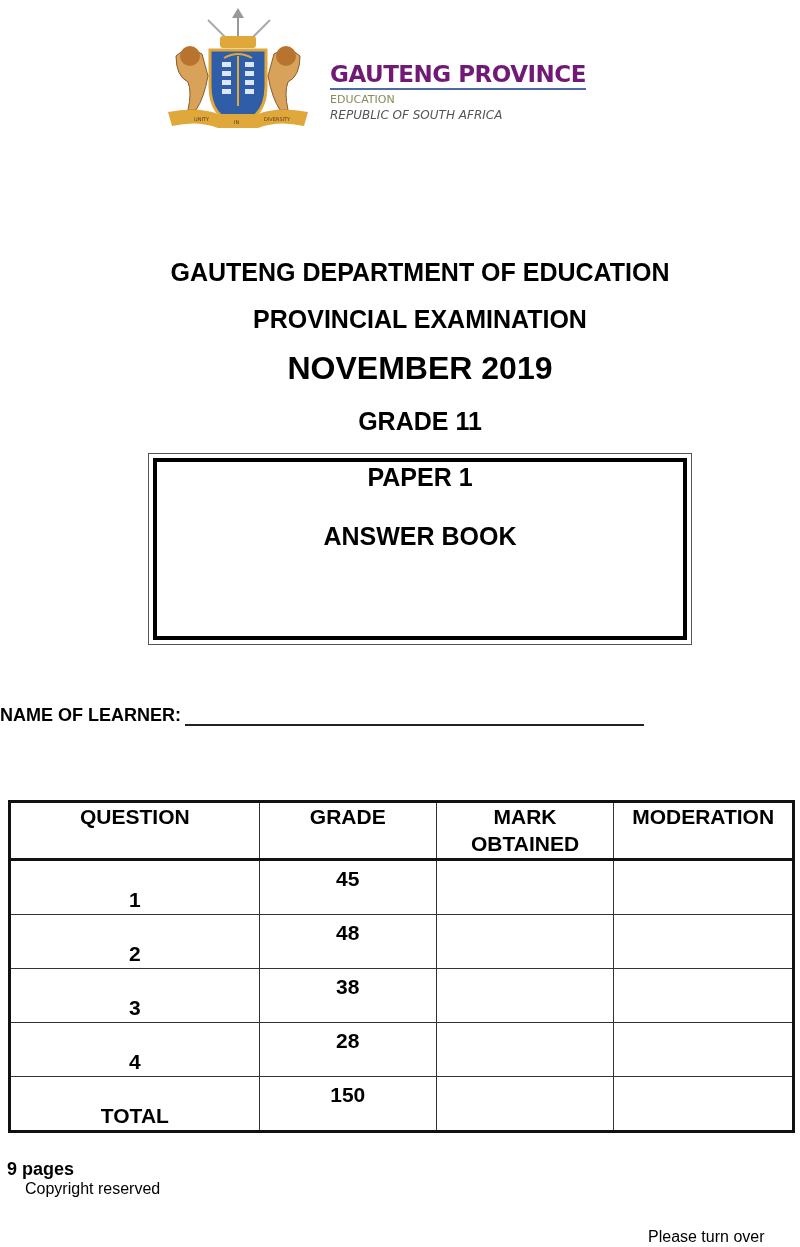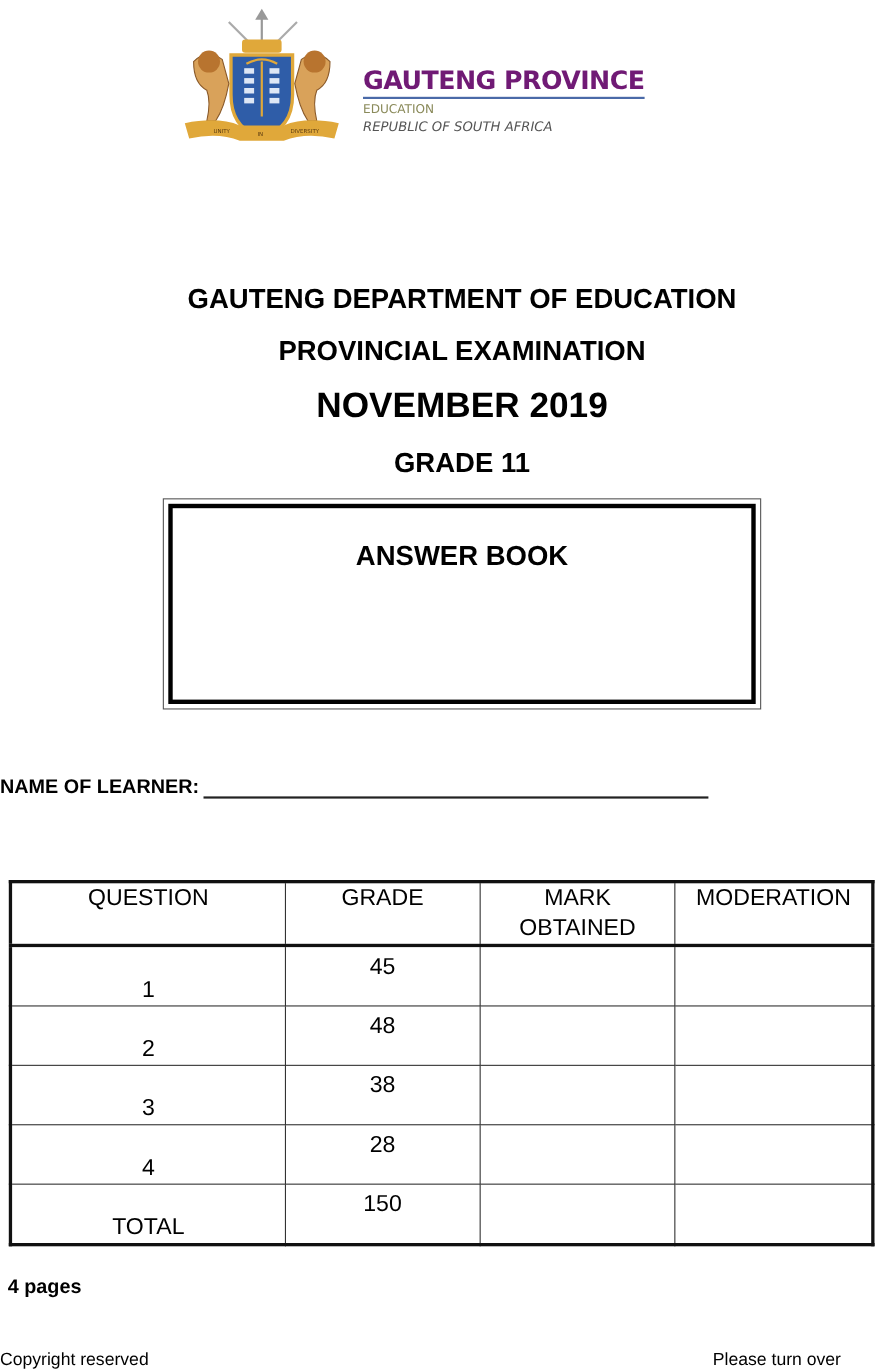--- a/index.html
+++ b/index.html
@@ -17,28 +17,28 @@
   .h3 { top: 350px; font-size: 32px; }
   .h4 { top: 407px; font-size: 25px; }
   .box { left: 148px; top: 453px; width: 544px; height: 192px; border: 1px solid #555; box-sizing: border-box; padding: 4px; }
   .box-inner { width: 100%; height: 100%; border: 4px solid #000; box-sizing: border-box; text-align: center; font-weight: bold; font-size: 25px; }
   .box-l1 { margin-top: 30px; line-height: 32px; }
   .box-l2 { line-height: 30px; }
   .box-l3 { margin-top: 28px; line-height: 32px; }
   .learner { left: 0; top: 704px; width: 644px; font-weight: bold; font-size: 18px; display: flex; align-items: flex-end; }
   .learner-line { flex: 1; border-bottom: 2px solid #222; height: 20px; margin-left: 4px; }
   table.marks { position: absolute; left: 8px; top: 800px; width: 787px; border-collapse: collapse; border: 3px solid #111; }
-  table.marks th, table.marks td { border: 1px solid #333; font-weight: normal; font-size: 21px; text-align: center; padding: 0; }
+  table.marks th, table.marks td { border: 1px solid #333; font-weight: bold; font-size: 21px; text-align: center; padding: 0; }
   table.marks th { height: 55px; vertical-align: top; line-height: 27px; }
   table.marks thead tr { border-bottom: 3px solid #111; }
   table.marks td { height: 53px; position: relative; }
   .cell-q { position: absolute; left: 0; right: 0; bottom: 2px; }
   .cell-m { position: absolute; left: 0; right: 0; top: 6px; }
   .pages { left: 7px; top: 1159px; font-weight: bold; font-size: 18px; }
-  .foot-l { left: 0; top: 1228px; font-size: 16px; }
+  .foot-l { left: 0; top: 1180px; font-size: 16px; padding-left: 25px; }
   .foot-r { left: 648px; top: 1228px; font-size: 16px; }
 </style>
 </head>
 <body>
 
 <div class="abs logo">
   <svg class="crest" width="160" height="132" viewBox="0 0 160 132">
 
     <line x1="80" y1="4" x2="80" y2="34" stroke="#999" stroke-width="2"></line>
     <polygon points="74,12 80,2 86,12" fill="#999"></polygon>
@@ -76,20 +76,21 @@
   </div>
 </div>
 
 <div class="abs center-line h1">GAUTENG DEPARTMENT OF EDUCATION</div>
 <div class="abs center-line h2">PROVINCIAL EXAMINATION</div>
 <div class="abs center-line h3">NOVEMBER 2019</div>
 <div class="abs center-line h4">GRADE 11</div>
 
 <div class="abs box">
   <div class="box-inner">
+    <div class="box-l2">PAPER 1</div>
     <div class="box-l3">ANSWER BOOK</div>
   </div>
 </div>
 
 <div class="abs learner">
   <span>NAME OF LEARNER:</span>
   <span class="learner-line"></span>
 </div>
 
 <table class="marks">
@@ -156,15 +157,15 @@
         </td>
       <td>
           <span class="cell-m">150</span>
         </td>
       <td></td>
       <td></td>
     </tr>
   </tbody>
 </table>
 
-<div class="abs pages">4 pages</div>
+<div class="abs pages">9 pages</div>
 <div class="abs foot-l">Copyright reserved</div>
 <div class="abs foot-r">Please turn over</div>
 
 </body></html>

